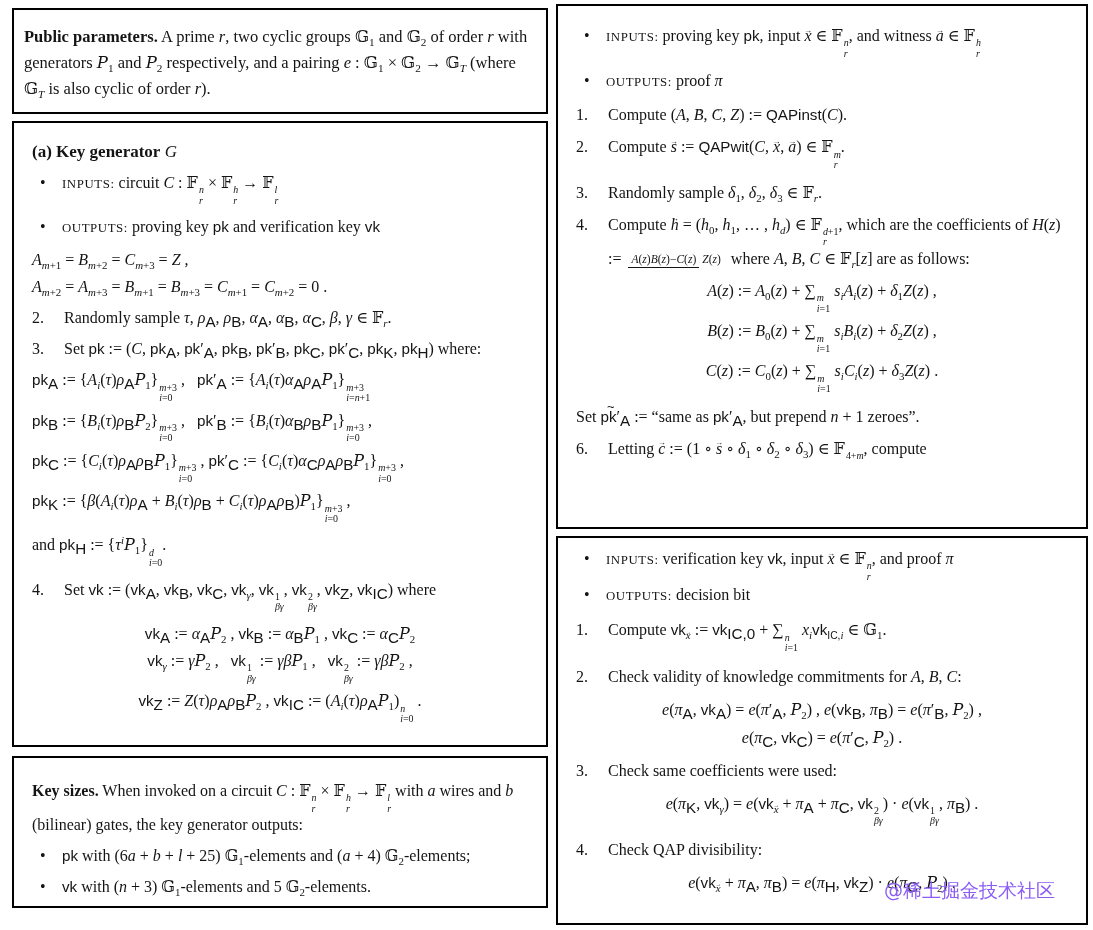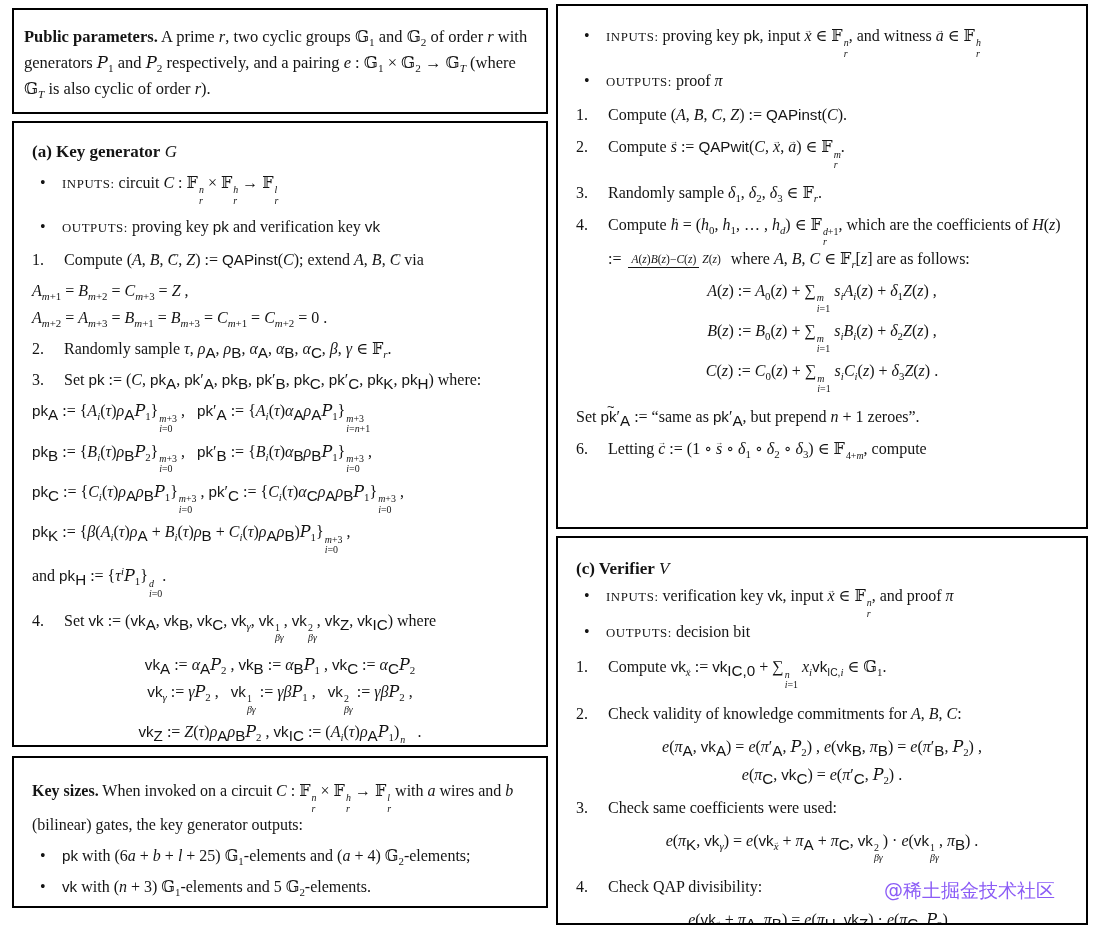--- a/index.html
+++ b/index.html
@@ -76,21 +76,20 @@
         <sup><i>n</i></sup>
         <sub><i>r</i></sub>
       </span> × 𝔽<span class="ss">
         <sup><i>h</i></sup>
         <sub><i>r</i></sub>
       </span> → 𝔽<span class="ss">
         <sup><i>l</i></sup>
         <sub><i>r</i></sub>
       </span></div>
   <div class="row bullet"><span class="sc">OUTPUTS:</span> proving key <span class="sf">pk</span> and verification key <span class="sf">vk</span></div>
-  <div class="row step"><span class="n">1.</span>Compute (<span class="vec"><i>A</i></span>, <span class="vec"><i>B</i></span>, <span class="vec"><i>C</i></span>, <i>Z</i>) := <span class="sf">QAPinst</span>(<i>C</i>); extend <span class="vec"><i>A</i></span>, <span class="vec"><i>B</i></span>, <span class="vec"><i>C</i></span> via</div>
   <div class="row disp ind1"><i>A</i><sub><i>m</i>+1</sub> = <i>B</i><sub><i>m</i>+2</sub> = <i>C</i><sub><i>m</i>+3</sub> = <i>Z</i> ,</div>
   <div class="row disp ind1"><i>A</i><sub><i>m</i>+2</sub> = <i>A</i><sub><i>m</i>+3</sub> = <i>B</i><sub><i>m</i>+1</sub> = <i>B</i><sub><i>m</i>+3</sub> = <i>C</i><sub><i>m</i>+1</sub> = <i>C</i><sub><i>m</i>+2</sub> = 0 .</div>
   <div class="row step"><span class="n">2.</span>Randomly sample <i>τ</i>, <i>ρ</i><sub class="sf">A</sub>, <i>ρ</i><sub class="sf">B</sub>, <i>α</i><sub class="sf">A</sub>, <i>α</i><sub class="sf">B</sub>, <i>α</i><sub class="sf">C</sub>, <i>β</i>, <i>γ</i> ∈ 𝔽<sub><i>r</i></sub>.</div>
   <div class="row step"><span class="n">3.</span>Set <span class="sf">pk</span> := (<i>C</i>, <span class="sf">pk</span><sub class="sf">A</sub>, <span class="sf">pk</span>′<sub class="sf">A</sub>, <span class="sf">pk</span><sub class="sf">B</sub>, <span class="sf">pk</span>′<sub class="sf">B</sub>, <span class="sf">pk</span><sub class="sf">C</sub>, <span class="sf">pk</span>′<sub class="sf">C</sub>, <span class="sf">pk</span><sub class="sf">K</sub>, <span class="sf">pk</span><sub class="sf">H</sub>) where:</div>
   <div class="row disp ind2"><span class="sf">pk</span><sub class="sf">A</sub> := {<i>A<sub>i</sub></i>(<i>τ</i>)<i>ρ</i><sub class="sf">A</sub><i class="cal">P</i><sub>1</sub>}<span class="ss">
         <sup><i>m</i>+3</sup>
         <sub><i>i</i>=0</sub>
       </span> ,&nbsp;&nbsp;&nbsp;<span class="sf">pk</span>′<sub class="sf">A</sub> := {<i>A<sub>i</sub></i>(<i>τ</i>)<i>α</i><sub class="sf">A</sub><i>ρ</i><sub class="sf">A</sub><i class="cal">P</i><sub>1</sub>}<span class="ss">
         <sup><i>m</i>+3</sup>
         <sub><i>i</i>=<i>n</i>+1</sub>
@@ -190,21 +189,20 @@
         <sub><i>i</i>=1</sub>
       </span> <i>s<sub>i</sub>C<sub>i</sub></i>(<i>z</i>) + <i>δ</i><sub>3</sub><i>Z</i>(<i>z</i>) .</div>
   <div class="row cont">Set <span class="tld sf">pk</span>′<sub class="sf">A</sub> := “same as <span class="sf">pk</span>′<sub class="sf">A</sub>, but prepend <i>n</i> + 1 zeroes”.</div>
   <div class="row step"><span class="n">6.</span>Letting <span class="vec"><i>c</i></span> := (1 ∘ <span class="vec"><i>s</i></span> ∘ <i>δ</i><sub>1</sub> ∘ <i>δ</i><sub>2</sub> ∘ <i>δ</i><sub>3</sub>) ∈ 𝔽<span class="ss">
         <sup>4+<i>m</i></sup>
       </span>, compute</div>
 
 </div>
 
 <div class="box" id="box-vf">
-  <div class="row title"><b>(c) Verifier</b> <i>V</i></div>
   <div class="row bullet"><span class="sc">INPUTS:</span> verification key <span class="sf">vk</span>, input <span class="vec"><i>x</i></span> ∈ 𝔽<span class="ss">
         <sup><i>n</i></sup>
         <sub><i>r</i></sub>
       </span>, and proof <i>π</i></div>
   <div class="row bullet"><span class="sc">OUTPUTS:</span> decision bit</div>
   <div class="row step"><span class="n">1.</span>Compute <span class="sf">vk</span><sub><span class="vec"><i>x</i></span></sub> := <span class="sf">vk</span><sub class="sf">IC,0</sub> + ∑<span class="ss">
         <sup><i>n</i></sup>
         <sub><i>i</i>=1</sub>
       </span> <i>x<sub>i</sub></i><span class="sf">vk</span><sub><span class="sf">IC,</span><i>i</i></sub> ∈ 𝔾<sub>1</sub>.</div>
   <div class="row step"><span class="n">2.</span>Check validity of knowledge commitments for <i>A</i>, <i>B</i>, <i>C</i>:</div>

